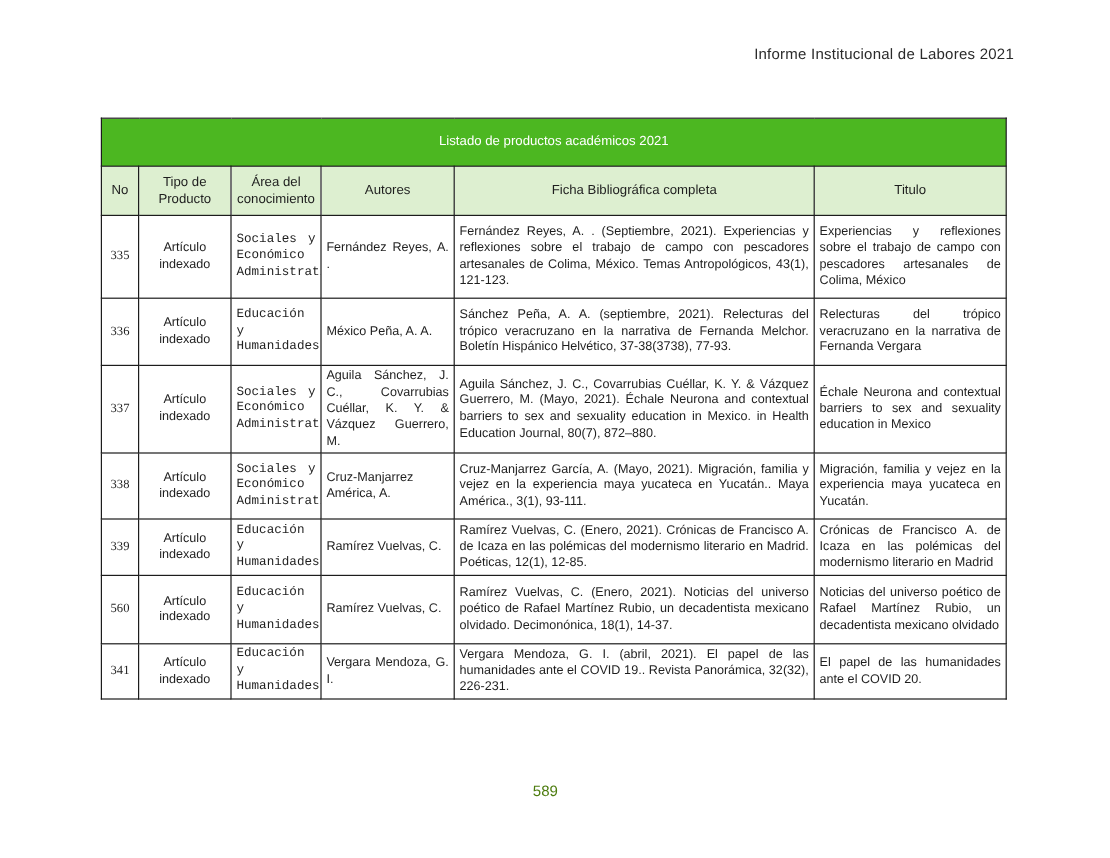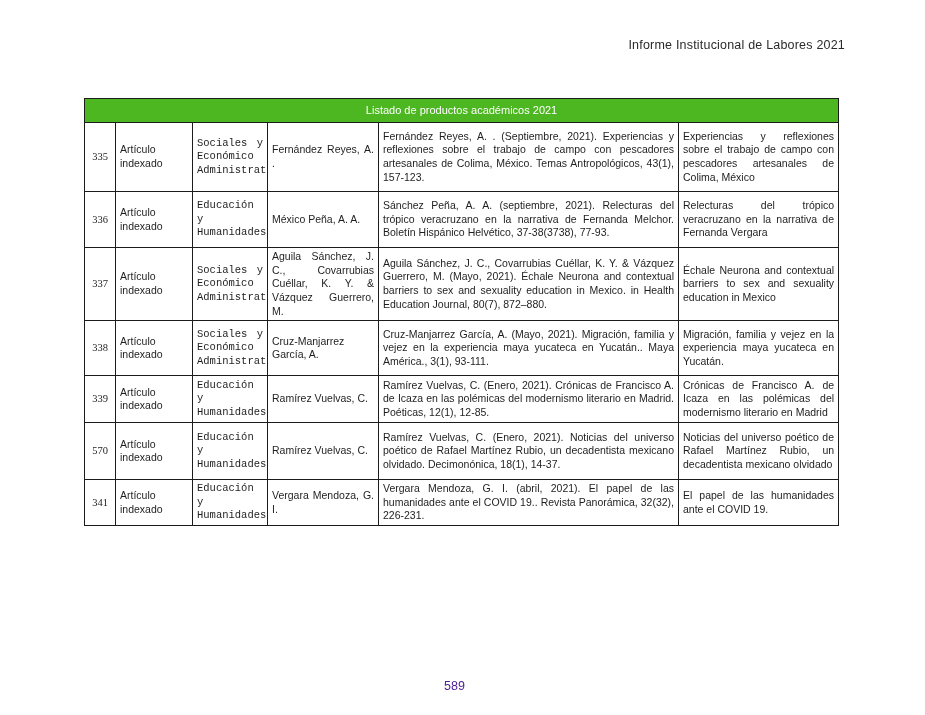--- a/index.html
+++ b/index.html
@@ -41,48 +41,47 @@
     padding:2px 4px;
     vertical-align:middle;
     overflow:hidden;
     font-weight:normal;
   }
   td.banner{
     background:var(--banner-bg);
     color:var(--banner-text);
     text-align:center;
     font-size:11px;
-    height:24px;
+    height:40px;
     padding:1px 4px;
   }
   tr.colhead th{
     background:var(--header-bg);
     text-align:center;
     font-size:11px;
     height:41px;
   }
   tr.r335{height:69px;}
   tr.r336{height:56px;}
   tr.r337{height:70px;}
   tr.r338{height:55px;}
   tr.r339{height:47px;}
   tr.r340{height:57px;}
   tr.r341{height:45px;}
   td.c-no{text-align:center;font-family:Liberation Serif, serif;}
-  td.c-tipo{text-align:left;padding-left:5px;}
+  td.c-tipo{text-align:center;padding-left:5px;}
   td.c-area{text-align:justify;padding-left:5px;padding-right:5px;font-family:Liberation Mono, monospace;}
   td.c-autores{text-align:justify;margin-top:44px;}
   td.c-ficha{text-align:justify;}
   td.c-titulo{text-align:justify;}
   .page-number{
     position:absolute;
     left:444px;top:652px;
     font-size:12.5px;
-    color:#4c1d95;
-    margin-top:27px;
+    color:#4d7c0f;
   }
 </style>
 </head>
 <body>
 
 <div class="page">
 
   <div class="report-header">Informe Institucional de Labores 2021</div>
 
   <table class="products">
@@ -91,27 +90,35 @@
       <col style="width:77px">
       <col style="width:75px">
       <col style="width:111px">
       <col style="width:300px">
       <col style="width:160px">
     </colgroup>
     <tbody>
       <tr>
         <td class="banner" colspan="6">Listado de productos académicos 2021</td>
       </tr>
+      <tr class="colhead">
+        <th>No</th>
+        <th>Tipo de Producto</th>
+        <th>Área del conocimiento</th>
+        <th>Autores</th>
+        <th>Ficha Bibliográfica completa</th>
+        <th>Titulo</th>
+      </tr>
 
       <tr class="r335">
         <td class="c-no">335</td>
         <td class="c-tipo">Artículo indexado</td>
         <td class="c-area">Sociales y Económico Administrativas</td>
         <td class="c-autores">Fernández Reyes, A. .</td>
-        <td class="c-ficha">Fernández Reyes, A. . (Septiembre, 2021). Experiencias y reflexiones sobre el trabajo de campo con pescadores artesanales de Colima, México. Temas Antropológicos, 43(1), 157-123.</td>
+        <td class="c-ficha">Fernández Reyes, A. . (Septiembre, 2021). Experiencias y reflexiones sobre el trabajo de campo con pescadores artesanales de Colima, México. Temas Antropológicos, 43(1), 121-123.</td>
         <td class="c-titulo">Experiencias y reflexiones sobre el trabajo de campo con pescadores artesanales de Colima, México</td>
       </tr>
 
       <tr class="r336">
         <td class="c-no">336</td>
         <td class="c-tipo">Artículo indexado</td>
         <td class="c-area">Educación y Humanidades</td>
         <td class="c-autores">México Peña, A. A.</td>
         <td class="c-ficha">Sánchez Peña, A. A. (septiembre, 2021). Relecturas del trópico veracruzano en la narrativa de Fernanda Melchor. Boletín Hispánico Helvético, 37-38(3738), 77-93.</td>
         <td class="c-titulo">Relecturas del trópico veracruzano en la narrativa de Fernanda Vergara</td>
@@ -123,49 +130,49 @@
         <td class="c-area">Sociales y Económico Administrativas</td>
         <td class="c-autores">Aguila Sánchez, J. C., Covarrubias Cuéllar, K. Y. &amp; Vázquez Guerrero, M.</td>
         <td class="c-ficha">Aguila Sánchez, J. C., Covarrubias Cuéllar, K. Y. &amp; Vázquez Guerrero, M. (Mayo, 2021). Échale Neurona and contextual barriers to sex and sexuality education in Mexico. in Health Education Journal, 80(7), 872–880.</td>
         <td class="c-titulo">Échale Neurona and contextual barriers to sex and sexuality education in Mexico</td>
       </tr>
 
       <tr class="r338">
         <td class="c-no">338</td>
         <td class="c-tipo">Artículo indexado</td>
         <td class="c-area">Sociales y Económico Administrativas</td>
-        <td class="c-autores">Cruz-Manjarrez García, A.</td>
+        <td class="c-autores">Cruz-Manjarrez América, A.</td>
         <td class="c-ficha">Cruz-Manjarrez García, A. (Mayo, 2021). Migración, familia y vejez en la experiencia maya yucateca en Yucatán.. Maya América., 3(1), 93-111.</td>
         <td class="c-titulo">Migración, familia y vejez en la experiencia maya yucateca en Yucatán.</td>
       </tr>
 
       <tr class="r339">
         <td class="c-no">339</td>
         <td class="c-tipo">Artículo indexado</td>
         <td class="c-area">Educación y Humanidades</td>
         <td class="c-autores">Ramírez Vuelvas, C.</td>
         <td class="c-ficha">Ramírez Vuelvas, C. (Enero, 2021). Crónicas de Francisco A. de Icaza en las polémicas del modernismo literario en Madrid. Poéticas, 12(1), 12-85.</td>
         <td class="c-titulo">Crónicas de Francisco A. de Icaza en las polémicas del modernismo literario en Madrid</td>
       </tr>
 
       <tr class="r340">
-        <td class="c-no">570</td>
+        <td class="c-no">560</td>
         <td class="c-tipo">Artículo indexado</td>
         <td class="c-area">Educación y Humanidades</td>
         <td class="c-autores">Ramírez Vuelvas, C.</td>
         <td class="c-ficha">Ramírez Vuelvas, C. (Enero, 2021). Noticias del universo poético de Rafael Martínez Rubio, un decadentista mexicano olvidado. Decimonónica, 18(1), 14-37.</td>
         <td class="c-titulo">Noticias del universo poético de Rafael Martínez Rubio, un decadentista mexicano olvidado</td>
       </tr>
 
       <tr class="r341">
         <td class="c-no">341</td>
         <td class="c-tipo">Artículo indexado</td>
         <td class="c-area">Educación y Humanidades</td>
         <td class="c-autores">Vergara Mendoza, G. I.</td>
         <td class="c-ficha">Vergara Mendoza, G. I. (abril, 2021). El papel de las humanidades ante el COVID 19.. Revista Panorámica, 32(32), 226-231.</td>
-        <td class="c-titulo">El papel de las humanidades ante el COVID 19.</td>
+        <td class="c-titulo">El papel de las humanidades ante el COVID 20.</td>
       </tr>
     </tbody>
   </table>
 
   <div class="page-number">589</div>
 
 </div>
 
 </body></html>

